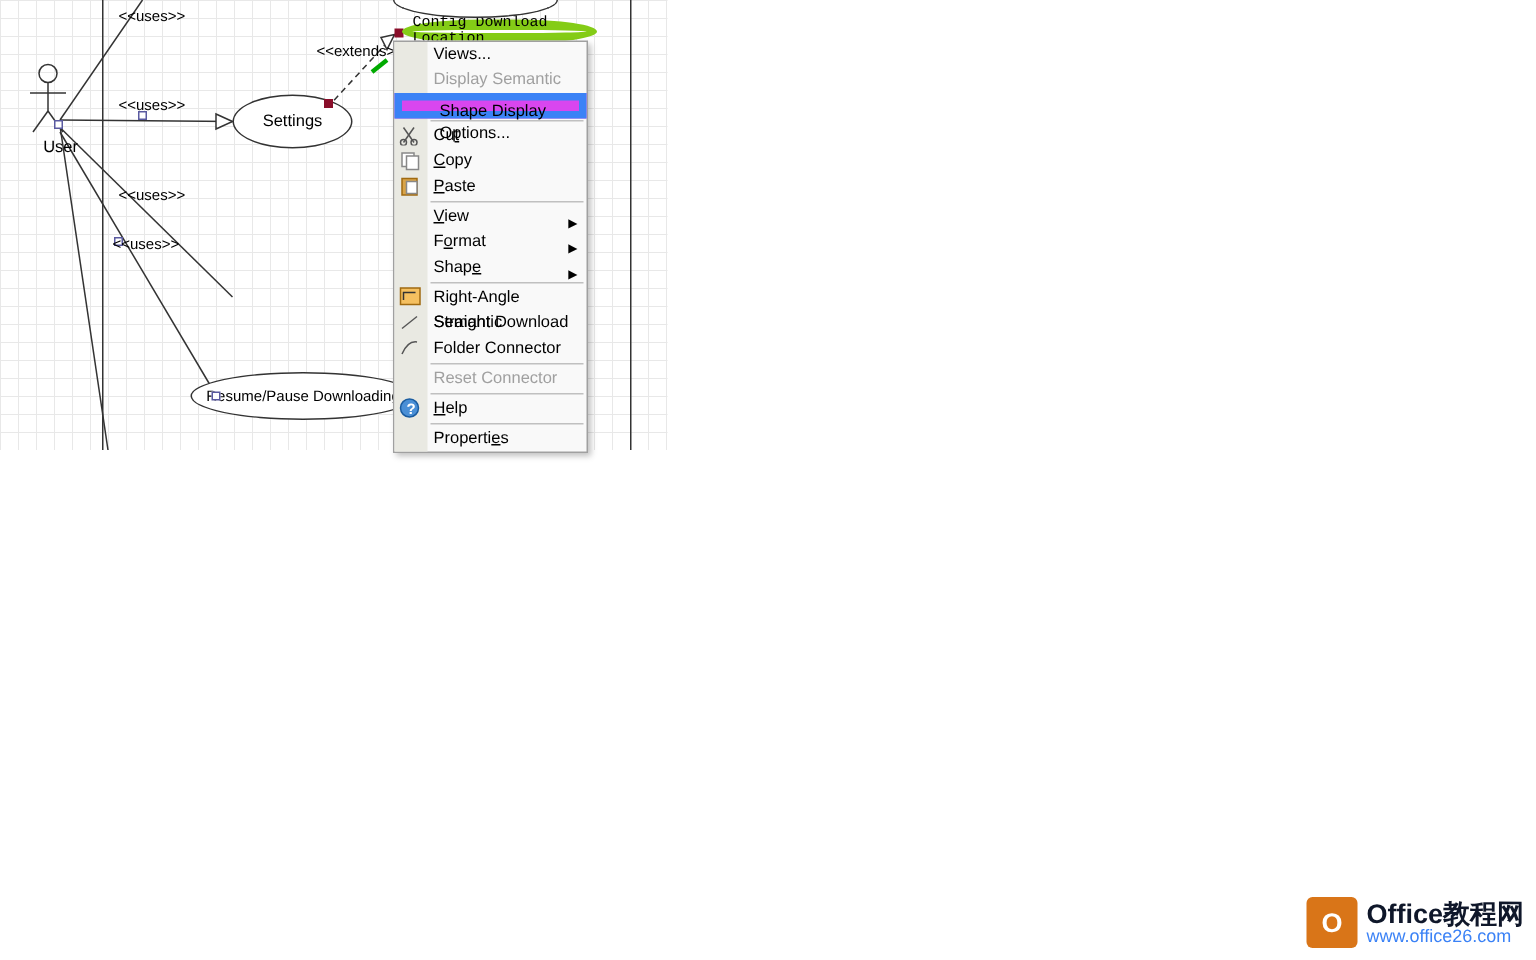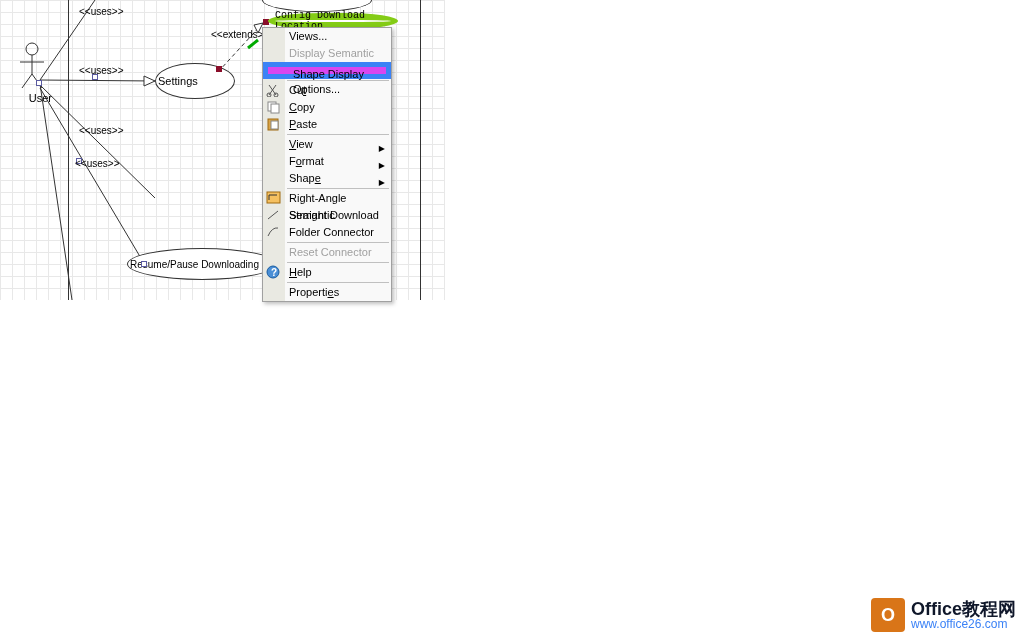--- a/index.html
+++ b/index.html
@@ -12,21 +12,21 @@
       linear-gradient(90deg, #e8e8e8 1px, transparent 1px);
     background-size: 12px 12px;
   }
   .boundary-left { position: absolute; left: 68px; top: 0; width: 1px; height: 300px; background: #333; }
   .boundary-right { position: absolute; left: 420px; top: 0; width: 1px; height: 300px; background: #333; }
   
   .actor { position: absolute; left: 12px; top: 42px; text-align: right; width: 40px; }
   .actor svg { display: block; margin: 0 auto; }
   .actor-label { font-size: 11px; margin-top: 2px; }
   
-  .ellipse { position: absolute; border: 1px solid #333; border-radius: 50%; background: #fff; display: flex; align-items: center; font-size: 11px; text-align: center; padding: 2px; }
+  .ellipse { position: absolute; border: 1px solid #333; border-radius: 50%; background: #fff; display: flex; align-items: center; justify-content: center; font-size: 11px; text-align: center; padding: 2px; }
   
   .stereotype { position: absolute; font-size: 10px; }
   
   .handle { position: absolute; width: 6px; height: 6px; background: #8a0e2a; }
   .sel-handle { position: absolute; width: 6px; height: 6px; border: 1px solid #5a5aa0; background: #fff; }
   
   .ctx-menu { position: absolute; left: 262px; top: 27px; width: 130px; background: #f9f9f9; border: 1px solid #a0a0a0; box-shadow: 2px 2px 4px rgba(0,0,0,0.25); }
   .ctx-icon-col { position: absolute; left: 0; top: 0; bottom: 0; width: 22px; background: #e9e9e2; }
   .ctx-items { position: relative; }
   .ctx-item { position: relative; height: 17px; line-height: 17px; padding-left: 26px; font-size: 11px; color: #000; cursor: default; }

